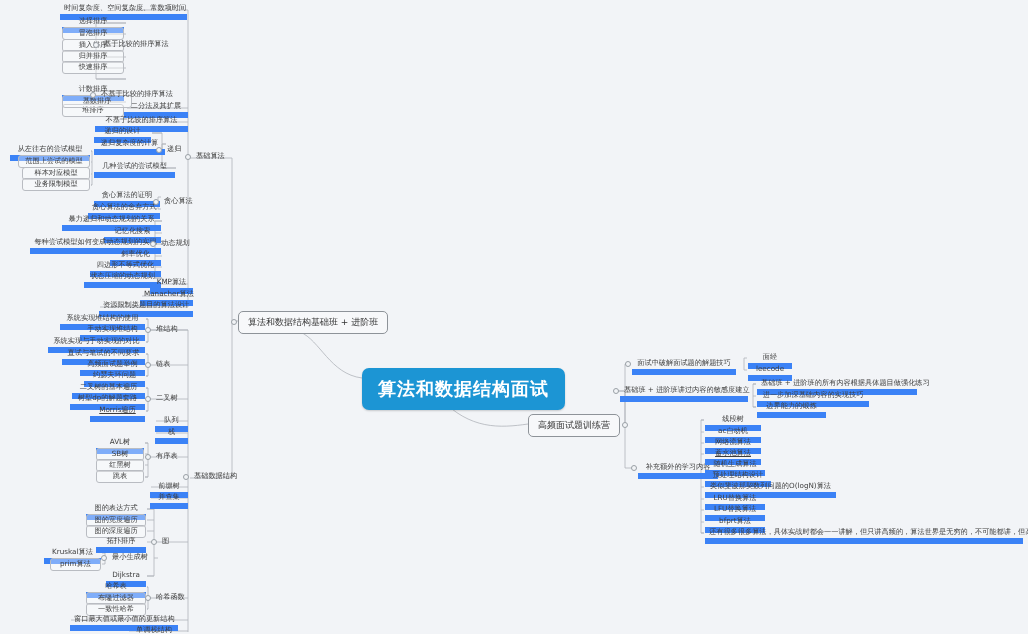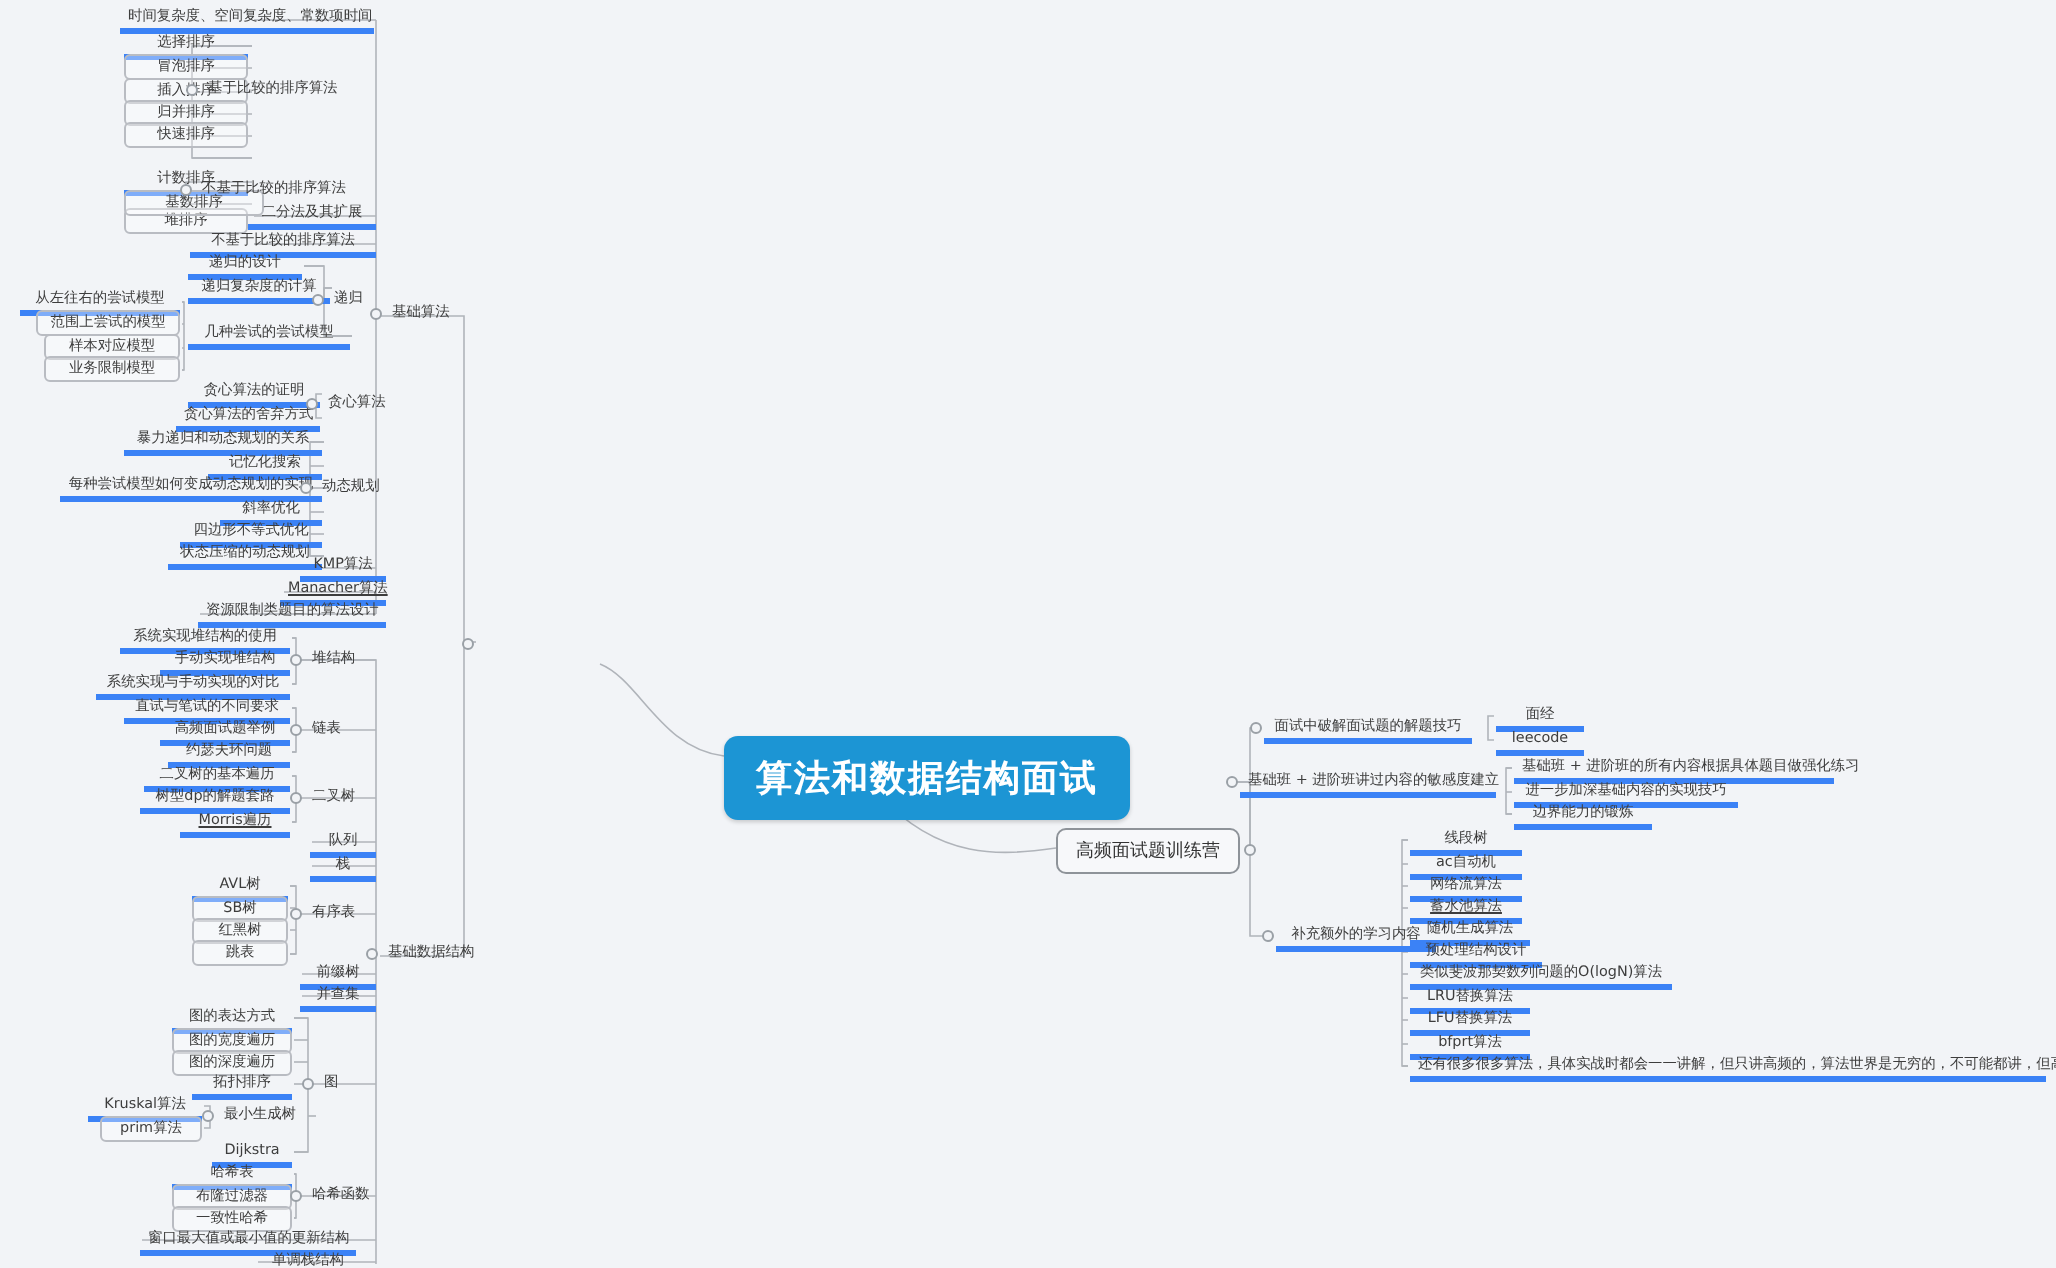--- a/index.html
+++ b/index.html
@@ -16,21 +16,21 @@
   .node{
     position:absolute;
     font-size:7.2px;
     color:#3d3d3d;
     line-height:1.05;
     white-space:nowrap;
     padding:1px 4px 2px 4px;
     box-sizing:border-box;
   }
   
-  .leaf{border-bottom:3px solid #3b82f6;}
+  .leaf{border-bottom:6px solid #3b82f6;}
   
   .boxed{
     border:1px solid #b9bcc2;
     border-radius:3px;
     background:rgba(255,255,255,0.35);
   }
   
   .plain{border:none;}
   .bullet{
     position:absolute;
@@ -228,20 +228,21 @@
       <path d="M701,465 L704,465"></path>
       <path d="M701,476 L704,476"></path>
       <path d="M701,487 L704,487"></path>
       <path d="M701,499 L704,499"></path>
       <path d="M701,510 L704,510"></path>
       <path d="M701,522 L704,522"></path>
       <path d="M701,533 L704,533"></path>
     </g>
   </svg>
 
+  <div class="trunk" style="left:238px;top:311px;">算法和数据结构基础班 + 进阶班</div>
   <div class="trunk" style="left:528px;top:414px;">高频面试题训练营</div>
 
   <span class="bullet" style="left:231px;top:319px;"></span>
   <span class="bullet" style="left:622px;top:422px;"></span>
 
   <div class="root" style="left: 362px; top: 368px; background: rgb(28, 149, 212);">算法和数据结构面试</div>
 
   <div id="node-layer">
       <div class="node leaf" style="left: 60px; top: 3px; width: 127px; text-align: center;">时间复杂度、空间复杂度、常数项时间</div>
       <div class="node leaf" style="left: 62px; top: 16px; width: 62px; text-align: center;">选择排序</div>
@@ -273,21 +274,21 @@
       <span class="bullet" style="left: 153px; top: 199px;"></span>
       <div class="node leaf" style="left: 62px; top: 214px; width: 99px; text-align: center;">暴力递归和动态规划的关系</div>
       <div class="node leaf" style="left: 104px; top: 226px; width: 57px; text-align: center;">记忆化搜索</div>
       <div class="node leaf" style="left: 30px; top: 237px; width: 131px; text-align: center;">每种尝试模型如何变成动态规划的实现</div>
       <div class="node leaf" style="left: 110px; top: 249px; width: 51px; text-align: center;">斜率优化</div>
       <div class="node leaf" style="left: 90px; top: 260px; width: 71px; text-align: center;">四边形不等式优化</div>
       <div class="node leaf" style="left: 84px; top: 271px; width: 77px; text-align: center;">状态压缩的动态规划</div>
       <div class="node plain" style="left: 157px; top: 238px; width: 40px; text-align: left;">动态规划</div>
       <span class="bullet" style="left: 150px; top: 241px;"></span>
       <div class="node leaf" style="left: 150px; top: 277px; width: 43px; text-align: center;">KMP算法</div>
-      <div class="node leaf" style="left: 140px; top: 289px; width: 53px; text-align: center; text-decoration: underline;">Manacher算法</div>
+      <div class="node leaf" style="left: 140px; top: 289px; width: 53px; text-align: center;">Manacher算法</div>
       <div class="node leaf" style="left: 99px; top: 300px; width: 94px; text-align: center;">资源限制类题目的算法设计</div>
       <div class="node plain" style="left: 192px; top: 151px; width: 40px; text-align: left;">基础算法</div>
       <span class="bullet" style="left: 185px; top: 154px;"></span>
       <div class="node leaf" style="left: 60px; top: 313px; width: 85px; text-align: center;">系统实现堆结构的使用</div>
       <div class="node leaf" style="left: 80px; top: 324px; width: 65px; text-align: center;">手动实现堆结构</div>
       <div class="node leaf" style="left: 48px; top: 336px; width: 97px; text-align: center;">系统实现与手动实现的对比</div>
       <div class="node plain" style="left: 152px; top: 324px; width: 34px; text-align: left;">堆结构</div>
       <span class="bullet" style="left: 145px; top: 327px;"></span>
       <div class="node leaf" style="left: 62px; top: 348px; width: 83px; text-align: center;">直试与笔试的不同要求</div>
       <div class="node leaf" style="left: 80px; top: 359px; width: 65px; text-align: center;">高频面试题举例</div>

